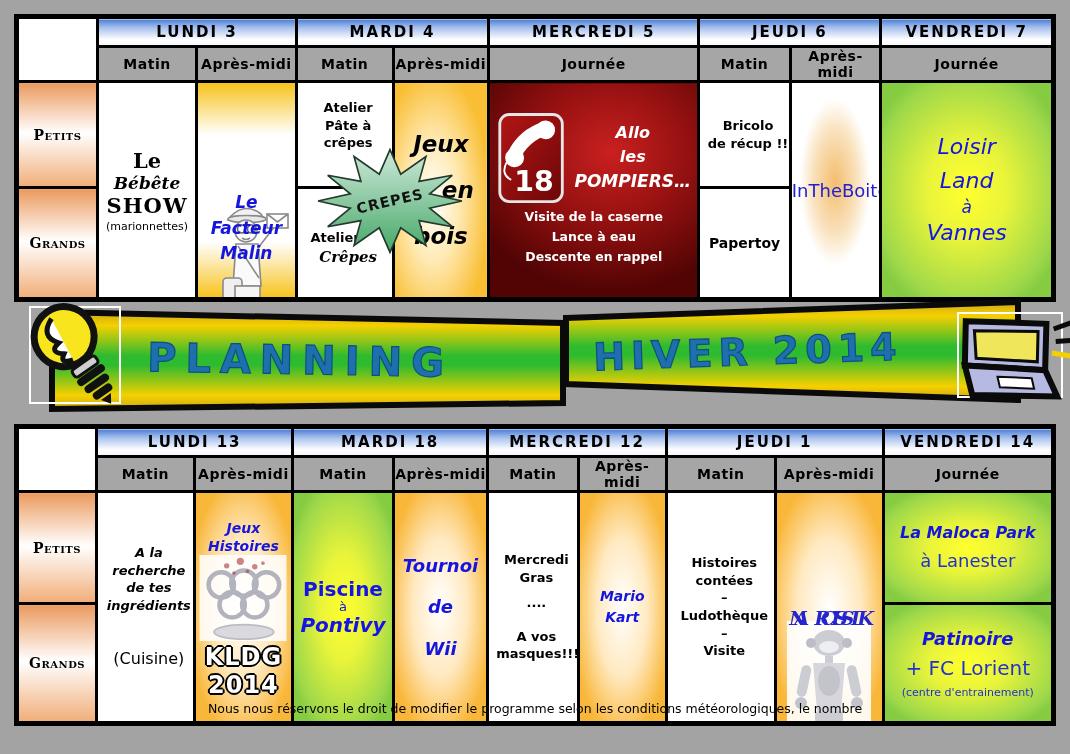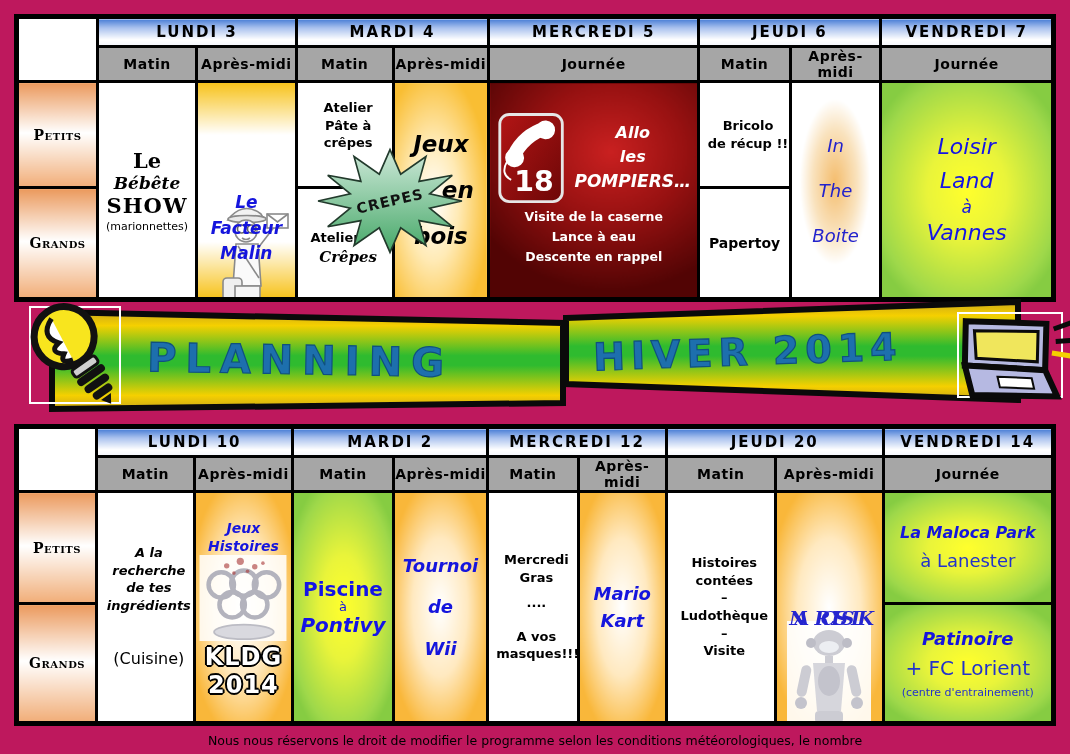--- a/index.html
+++ b/index.html
@@ -1,16 +1,16 @@
 <!DOCTYPE html>
 <html><head>
 <meta charset="utf-8">
 <style>
   html,body{margin:0;padding:0;background:#fff;}
-  .page{position:relative;width:1070px;height:754px;background:#be185d;overflow:hidden;
+  .page{position:relative;width:1070px;height:754px;background:#a3a3a3;overflow:hidden;
         font-family:"DejaVu Sans",sans-serif;color:#000;}
   table.sched{border-collapse:collapse;table-layout:fixed;position:absolute;left:14px;
               border:5px solid #000;}
   table.sched td,table.sched th{border:3px solid #000;padding:0;text-align:center;vertical-align:middle;overflow:hidden;}
   #t1{top:14px;width:1042px;}
   #t2{top:424px;width:1042px;}
   th.day{background:linear-gradient(180deg,#4b7fd6 0%,#a9c1ee 32%,#ffffff 78%,#f4f6fc 100%);
          font-size:15px;font-weight:bold;letter-spacing:2px;font-family:"DejaVu Sans",sans-serif;}
   td.sub{background:#a6a6a6;font-size:14px;font-weight:bold;letter-spacing:.5px;}
   td.corner{background:#fff;}
@@ -37,22 +37,22 @@
   .fact-wrap{position:relative;width:100%;height:100%;}
   .fact-wrap svg{position:absolute;left:50%;top:4px;transform:translateX(-50%);}
   .fact-text{position:absolute;left:0;right:0;top:46%;font-size:17px;line-height:1.5;}
   
   .pomp{display:flex;flex-direction:column;justify-content:space-between;height:100%;padding:6px 2px 8px;box-sizing:border-box;}
   .pomp-top{display:flex;align-items:flex-start;justify-content:center;gap:6px;}
   .allo{font-style:italic;font-weight:bold;color:#fff;font-size:16px;line-height:1.5;margin-top:10px;}
   .allo .big{font-size:17px;}
   .pomp-details{font-weight:bold;color:#fff;font-size:12.5px;line-height:1.6;}
   
-  .boite-txt{display:flex;flex-direction:column;justify-content:space-between;height:78%;padding:12% 0;
-             color:#2222cc;font-style:italic;font-size:18px;font-weight:500;gap:24px;}
+  .boite-txt{display:flex;flex-direction:row;justify-content:space-between;height:78%;padding:12% 0;
+             color:#2222cc;font-size:18px;font-weight:500;}
   
   .bigblue{color:#1414e6;font-weight:normal;font-style:italic;font-size:22px;line-height:1.55;}
   .bigblue .small{font-size:17px;line-height:1.1;}
   
   .oly{display:flex;flex-direction:column;align-items:center;height:100%;padding-top:4px;box-sizing:border-box;}
   .oly-title{font-size:14px;line-height:1.3;}
   .outline{color:#fff;font-weight:bold;font-family:"DejaVu Sans",sans-serif;
            text-shadow:-2px 0 #000,2px 0 #000,0 -2px #000,0 2px #000,-1px -1px #000,1px 1px #000,1px -1px #000,-1px 1px #000;}
   .logo1{font-size:24px;letter-spacing:1px;margin-top:2px;}
   .logo2{font-size:24px;letter-spacing:1px;text-align:right;}
@@ -73,21 +73,21 @@
   .maloca .l1{font-size:16px;}
   .maloca .l2{font-size:18px;font-weight:normal;font-style:normal;color:#2233cc;}
   .pat .l1{font-size:18px;}
   .pat .l2{font-size:20px;font-weight:normal;font-style:normal;color:#2233cc;}
   .pat .l3{font-size:11px;font-weight:normal;font-style:normal;color:#2233cc;}
   
   .star{position:absolute;left:316px;top:146px;width:148px;height:110px;z-index:5;}
   
   .banner{position:absolute;left:0;top:293px;width:1070px;height:132px;}
   
-  .footnote{position:absolute;left:0;top:733px;width:100%;text-align:center;font-size:12.5px;}
+  .footnote{position:absolute;left:0;top:701px;width:100%;text-align:center;font-size:12.5px;}
 </style>
 </head>
 <body>
 
 <div class="page">
 
   <table class="sched" id="t1">
     <colgroup>
       <col style="width:78px">
         <col style="width:95px">
@@ -304,24 +304,24 @@
         <col style="width:92px">
         <col style="width:88px">
       <col style="width:86px">
         <col style="width:106px">
         <col style="width:105px">
         <col style="width:166px">
     </colgroup>
     <tbody>
         <tr style="height:30px">
       <td class="corner" rowspan="2"></td>
-      <th class="day" colspan="2">LUNDI 10</th>
-      <th class="day" colspan="2">MARDI 2</th>
+      <th class="day" colspan="2">LUNDI 13</th>
+      <th class="day" colspan="2">MARDI 18</th>
       <th class="day" colspan="2">MERCREDI 12</th>
-      <th class="day" colspan="2">JEUDI 20</th>
+      <th class="day" colspan="2">JEUDI 1</th>
       <th class="day">VENDREDI 14</th>
     </tr>
     <tr style="height:24px">
       <td class="sub">Matin</td>
       <td class="sub">Après-midi</td>
       <td class="sub">Matin</td>
       <td class="sub">Après-midi</td>
       <td class="sub">Matin</td>
       <td class="sub">Après-midi</td>
       <td class="sub">Matin</td>
@@ -385,21 +385,21 @@
       <td class="white" rowspan="2">
         <div class="funky">
           <span class="line">Mercredi</span>
           <span class="line">Gras</span>
           <span class="line" style="margin:8px 0">....</span>
           <span class="line" style="margin-top:16px">A vos</span>
           <span class="line">masques!!!</span>
         </div>
       </td>
       <td class="orange-r" rowspan="2">
-        <div class="blue-it" style="font-size:18px;line-height:1.5">
+        <div class="blue-it" style="font-size:14px;line-height:1.5">
           <span class="line">Mario</span>
           <span class="line">Kart</span>
         </div>
       </td>
       <td class="white" rowspan="2">
         <div class="funky">
           <span class="line">Histoires</span>
           <span class="line">contées</span>
           <span class="line">–</span>
           <span class="line">Ludothèque</span>

